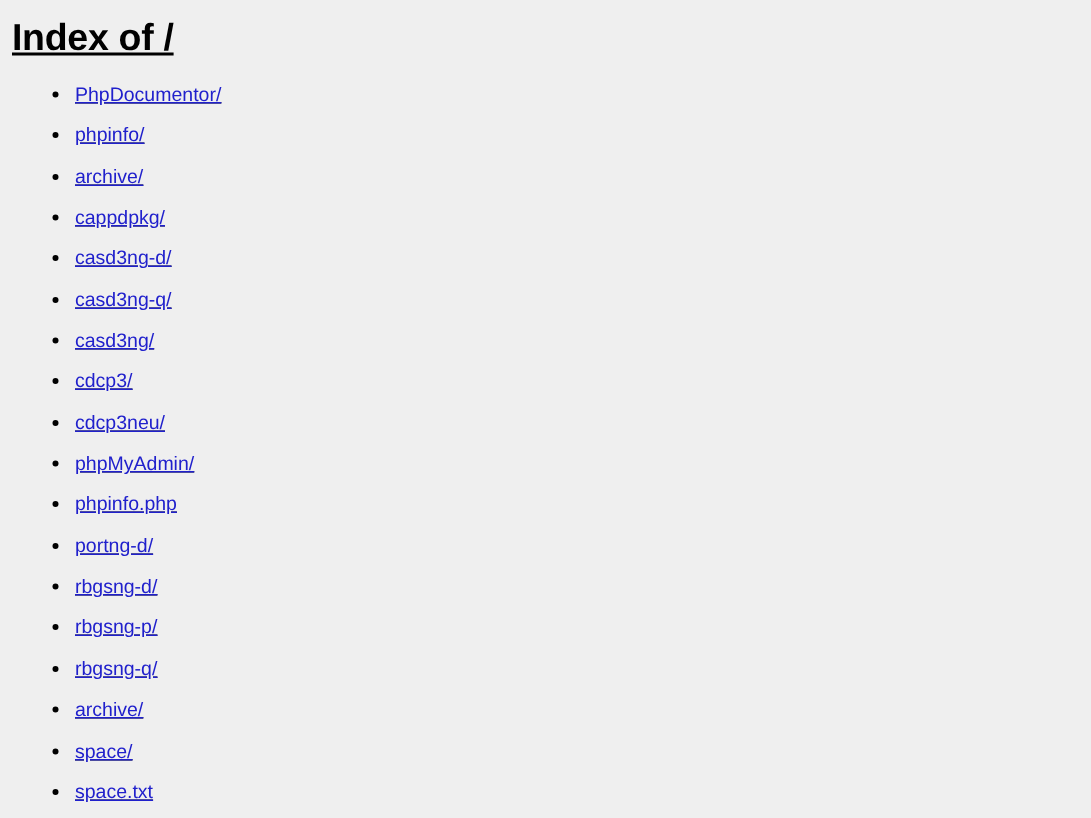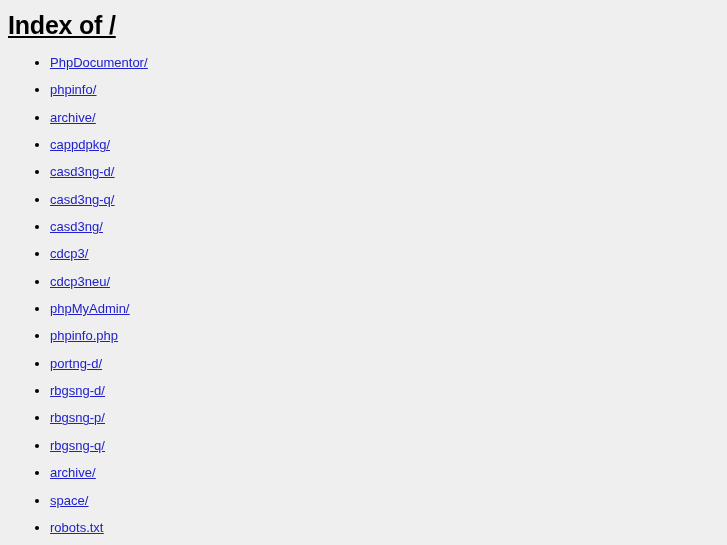--- a/index.html
+++ b/index.html
@@ -77,18 +77,18 @@
     <li><a href="#">cdcp3/</a></li>
     <li><a href="#">cdcp3neu/</a></li>
     <li><a href="#">phpMyAdmin/</a></li>
     <li><a href="#">phpinfo.php</a></li>
     <li><a href="#">portng-d/</a></li>
     <li><a href="#">rbgsng-d/</a></li>
     <li><a href="#">rbgsng-p/</a></li>
     <li><a href="#">rbgsng-q/</a></li>
     <li><a href="#">archive/</a></li>
     <li><a href="#">space/</a></li>
-    <li><a href="#">robots.txt</a></li>
+    <li><a href="#">space.txt</a></li>
     <li><a href="#">rbgsng/</a></li>
   </ul>
 
 
 </div>
 
 </body></html>

